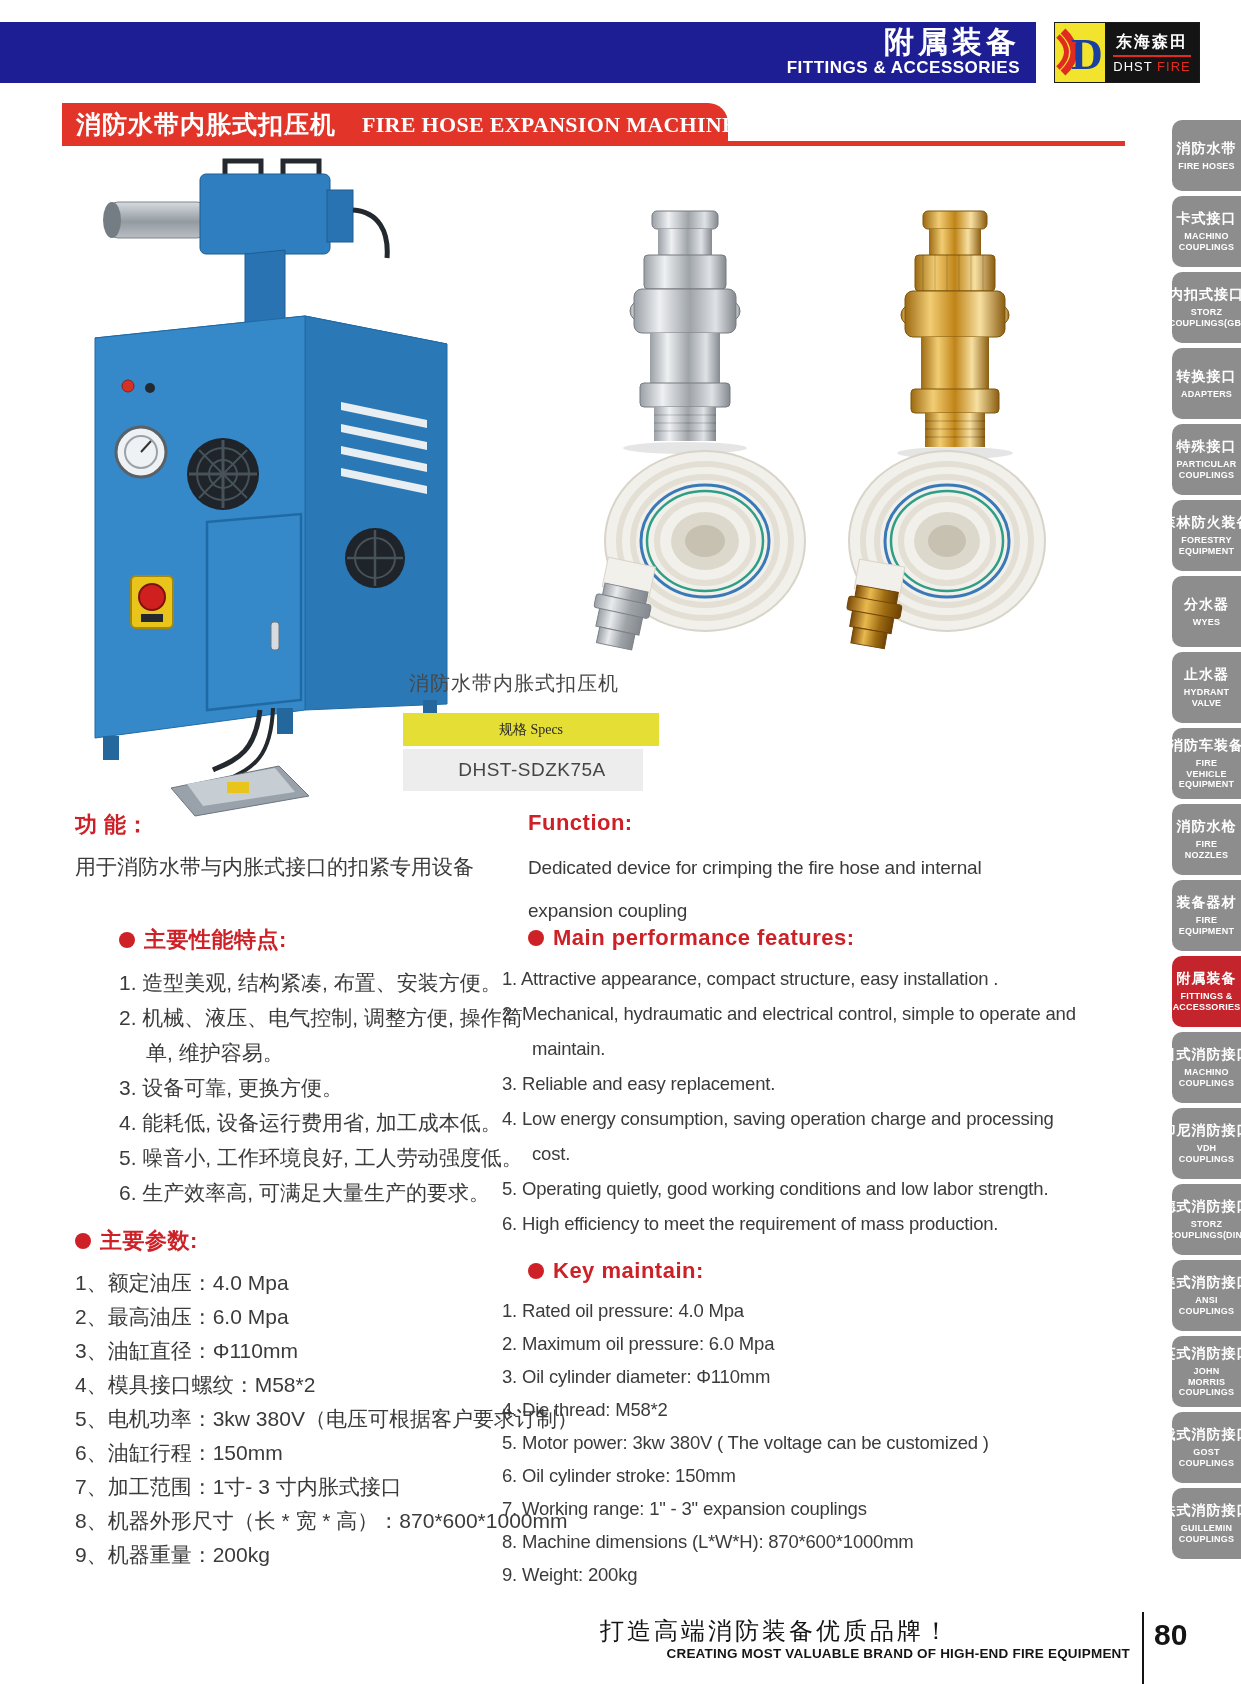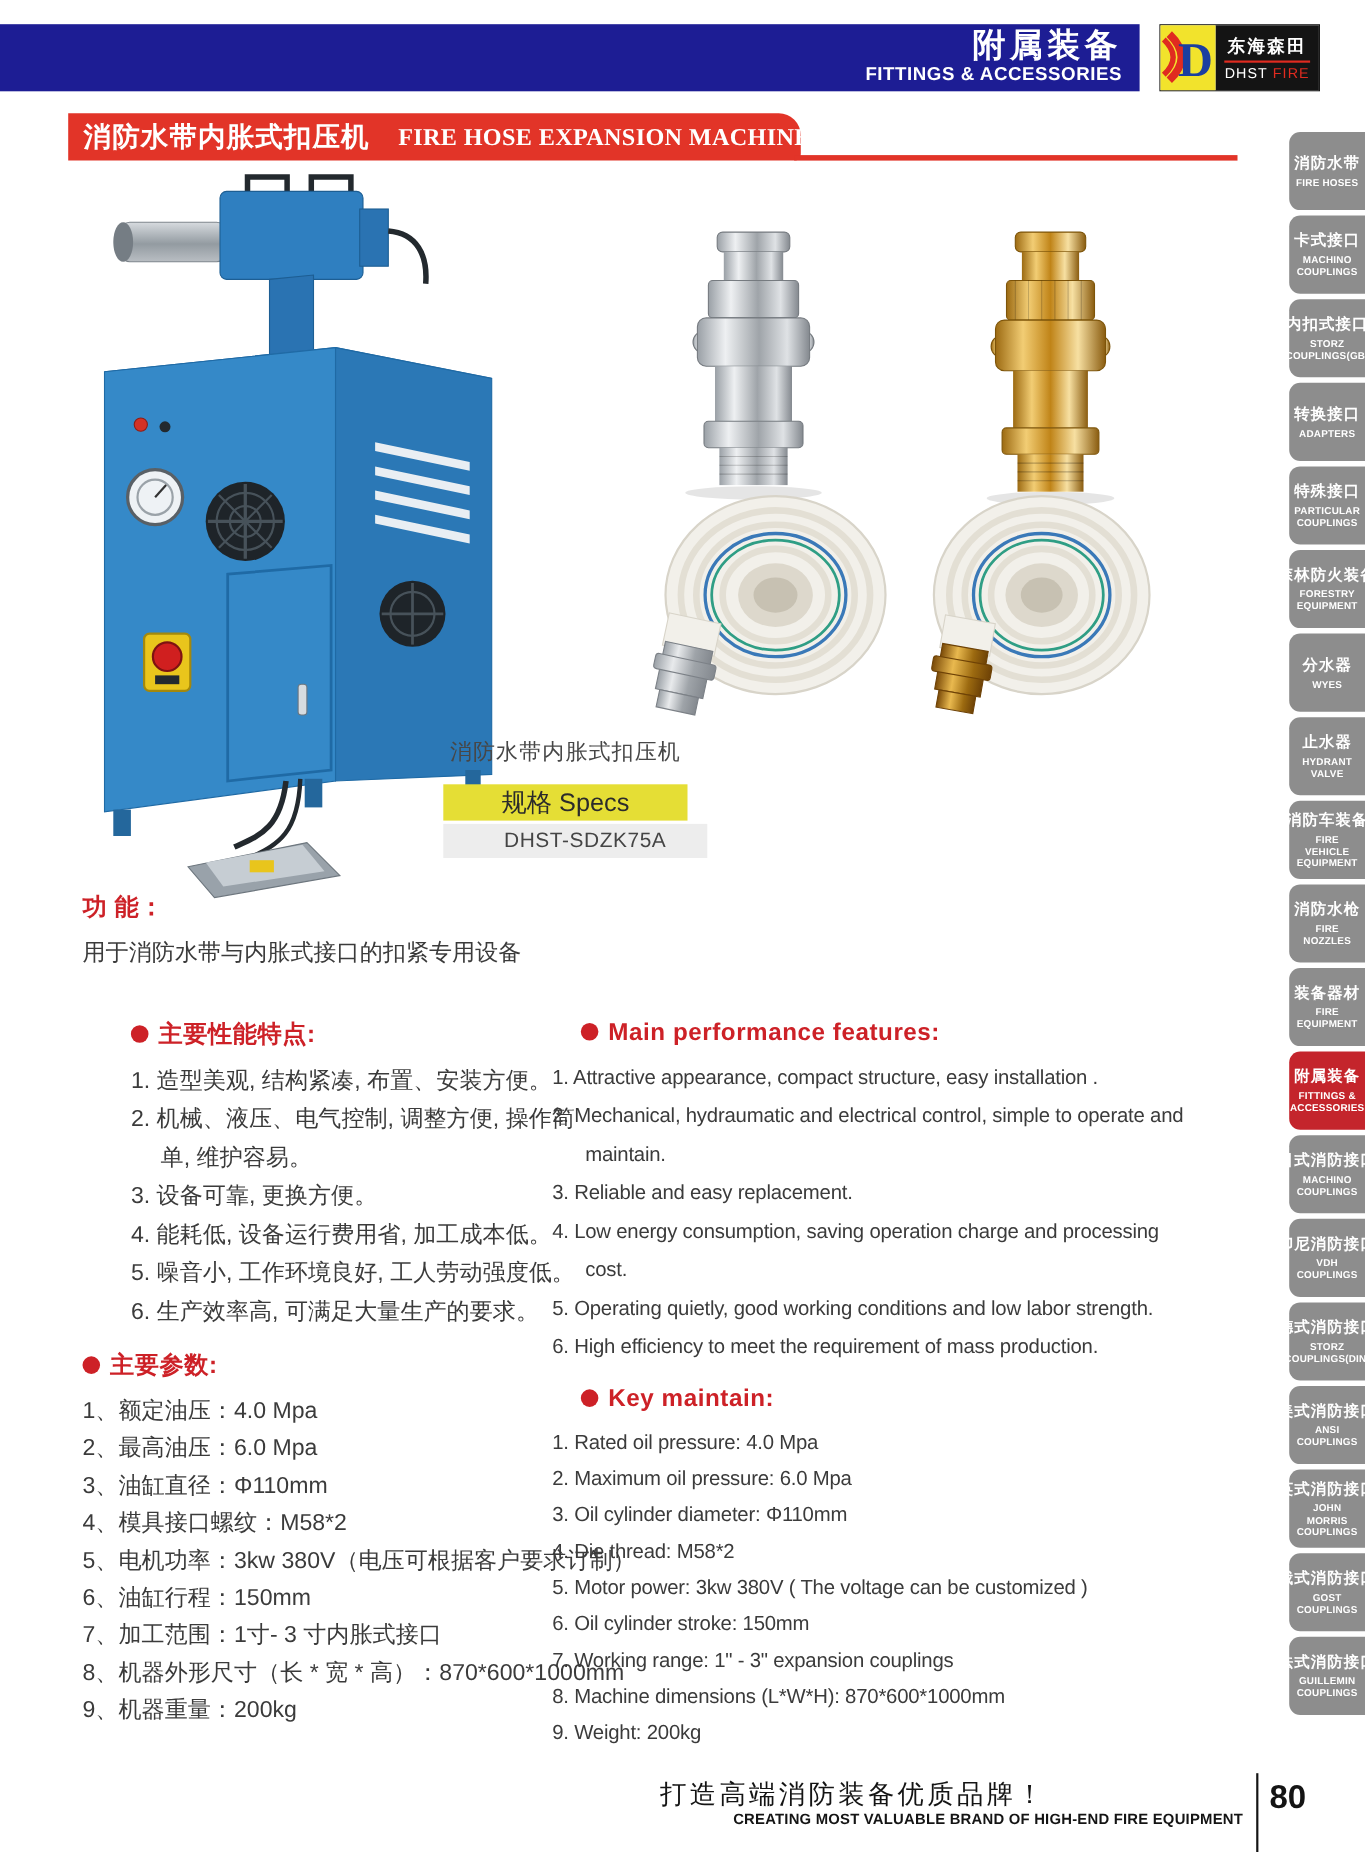--- a/index.html
+++ b/index.html
@@ -34,23 +34,23 @@
   .sidebar{position:absolute;left:1137px;top:120px;width:104px;}
   .tab{height:71px;margin-bottom:5px;background:#8d8d8d;border-radius:10px 0 0 10px;color:#fff;
        display:flex;flex-direction:column;align-items:center;justify-content:center;text-align:center;
        padding:2px 3px;box-sizing:border-box;cursor:pointer;margin-left:35px;}
   .tab.active{background:#c4252c;}
   .tab .s-zh{font-size:14px;font-weight:bold;letter-spacing:1px;margin-bottom:3px;white-space:nowrap;}
   .tab .s-en{font-size:9px;font-weight:bold;line-height:1.18;letter-spacing:.2px;}
 
   
   .caption{position:absolute;left:393px;top:670px;width:242px;text-align:center;font-size:20px;color:#474747;letter-spacing:1px;}
-  .specbar{position:absolute;left:403px;top:713px;width:222px;height:33px;background:#e5de35;
-           display:flex;align-items:center;justify-content:center;font-size:23px;color:#2b2b2b;}
-  .modelbar{position:absolute;left:403px;top:749px;width:222px;height:31px;background:#ededed;
+  .specbar{position:absolute;left:403px;top:713px;width:256px;height:33px;background:#e5de35;
+           display:flex;align-items:center;justify-content:center;font-size:14px;color:#2b2b2b;font-family:Liberation Serif, serif;}
+  .modelbar{position:absolute;left:403px;top:749px;width:222px;height:42px;background:#ededed;
            display:flex;align-items:center;justify-content:center;font-size:19px;color:#454545;letter-spacing:.5px;padding-left:18px;}
 
   
   .sec{position:absolute;}
   .sec-head{display:flex;align-items:center;font-weight:bold;color:#cd2127;margin-bottom:10px;}
   .sec-head .head-txt{font-size:22px;letter-spacing:.5px;}
   .dot{display:inline-block;width:16px;height:16px;border-radius:50%;background:#cd2127;margin-right:9px;flex:none;}
   .body-zh{font-size:21px;line-height:34px;color:#3b3b3b;}
   .body-en{font-size:19px;line-height:43px;color:#3b3b3b;letter-spacing:-.2px;}
   .zh-list .li{font-size:21px;line-height:35px;color:#3b3b3b;padding-left:27px;text-indent:-27px;}
@@ -362,20 +362,26 @@
   <div class="specbar">规格 Specs</div>
   <div class="modelbar">DHST-SDZK75A</div>
 
   <div class="sec" style="left:75px;top:810px;width:420px;">
     <div class="sec-head">
         <span class="head-txt">功 能：</span>
       </div>
     <div class="body-zh">用于消防水带与内胀式接口的扣紧专用设备</div>
   </div>
 
+  <div class="sec" style="left:528px;top:810px;width:540px;">
+    <div class="sec-head">
+        <span class="head-txt">Function:</span>
+      </div>
+    <div class="body-en">Dedicated device for crimping the fire hose and internal expansion coupling</div>
+  </div>
 
   <div class="sec" style="left:75px;top:925px;width:430px;margin-left:44px;">
     <div class="sec-head">
         <span class="dot"></span>
         <span class="head-txt">主要性能特点:</span>
       </div>
     <div class="zh-list">
       <div class="li">1. 造型美观, 结构紧凑, 布置、安装方便。</div>
       <div class="li">2. 机械、液压、电气控制, 调整方便, 操作简单, 维护容易。</div>
       <div class="li">3. 设备可靠, 更换方便。</div>

